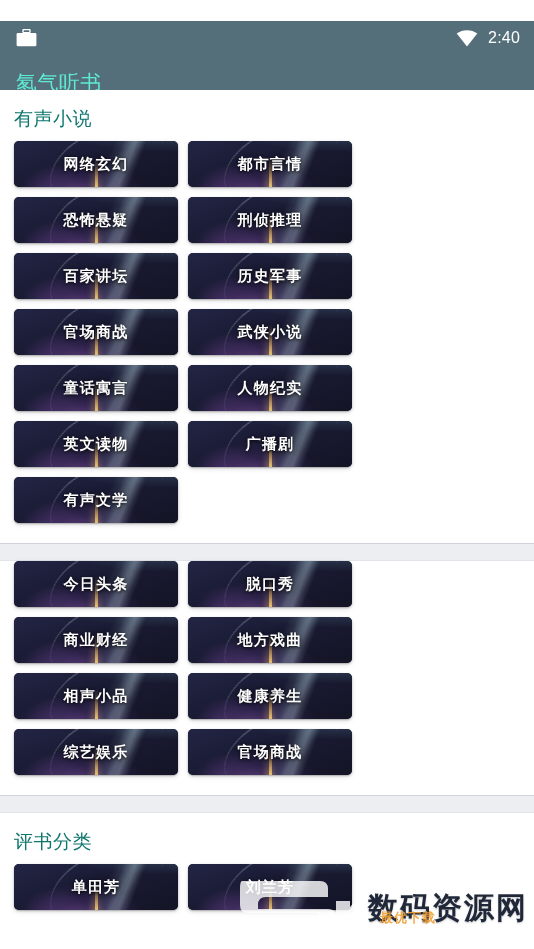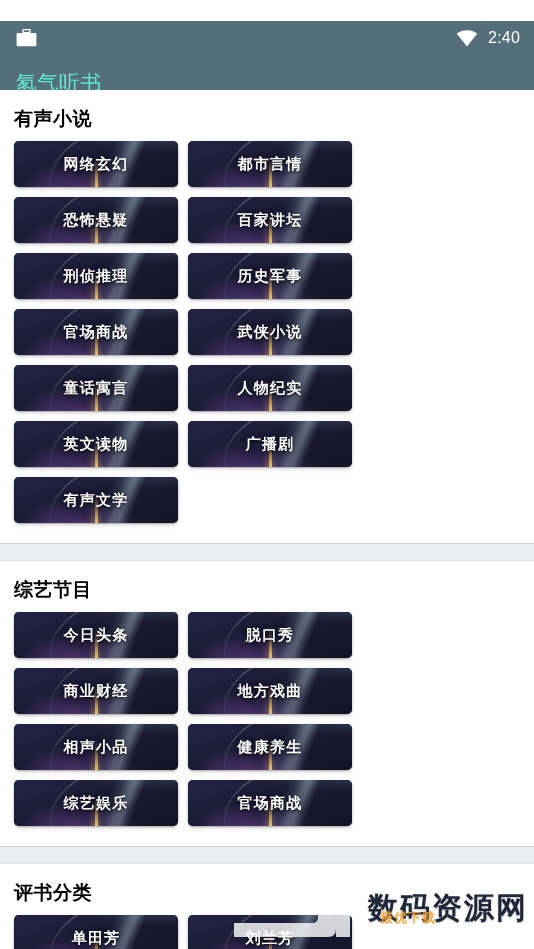--- a/index.html
+++ b/index.html
@@ -70,22 +70,22 @@
     overflow: hidden;
   }
 
   .section {
     background: #ffffff;
     padding: 0 0 10px 0;
   }
 
   .section-title {
     font-size: 19px;
-    color: #000000;
-    font-weight: 700;
+    color: #0f766e;
+    font-weight: 400;
     padding: 16px 0 9px 14px;
     letter-spacing: .5px;
   }
 
   .grid {
     display: flex;
     flex-wrap: wrap;
     padding: 0 9px;
   }
 
@@ -279,28 +279,28 @@
             <div class="glint"></div>
             <div class="streak2"></div>
             <div class="streak"></div>
             <span class="tile-label">恐怖悬疑</span>
           </div>
           <div class="tile">
             <div class="art"></div>
             <div class="glint"></div>
             <div class="streak2"></div>
             <div class="streak"></div>
+            <span class="tile-label">刑侦推理</span>
+          </div>
+          <div class="tile">
+            <div class="art"></div>
+            <div class="glint"></div>
+            <div class="streak2"></div>
+            <div class="streak"></div>
             <span class="tile-label">百家讲坛</span>
-          </div>
-          <div class="tile">
-            <div class="art"></div>
-            <div class="glint"></div>
-            <div class="streak2"></div>
-            <div class="streak"></div>
-            <span class="tile-label">刑侦推理</span>
           </div>
           <div class="tile">
             <div class="art"></div>
             <div class="glint"></div>
             <div class="streak2"></div>
             <div class="streak"></div>
             <span class="tile-label">历史军事</span>
           </div>
           <div class="tile">
             <div class="art"></div>
@@ -348,21 +348,20 @@
             <div class="art"></div>
             <div class="glint"></div>
             <div class="streak2"></div>
             <div class="streak"></div>
             <span class="tile-label">有声文学</span>
           </div>
         </div>
       </div>
       <div class="divider"></div>
       <div class="section">
-        <div class="section-title">综艺节目</div>
         <div class="grid">
           <div class="tile">
             <div class="art"></div>
             <div class="glint"></div>
             <div class="streak2"></div>
             <div class="streak"></div>
             <span class="tile-label">今日头条</span>
           </div>
           <div class="tile">
             <div class="art"></div>

